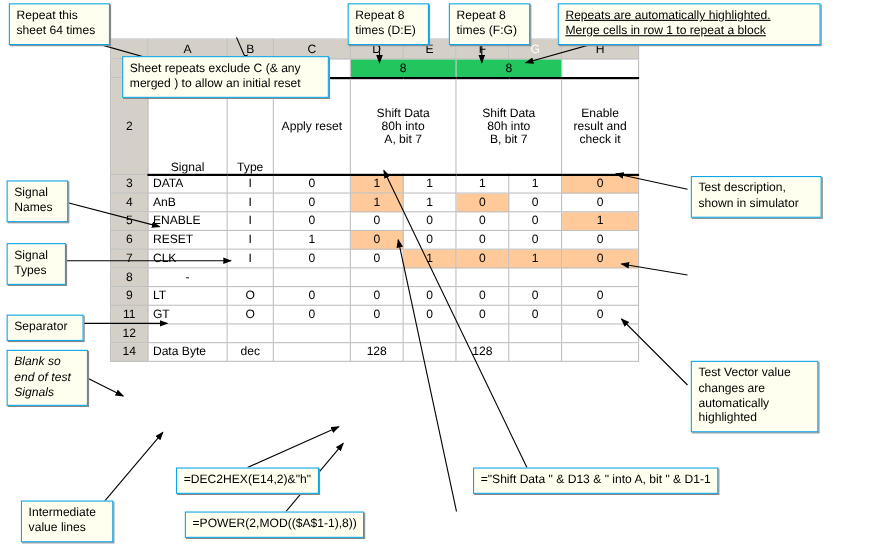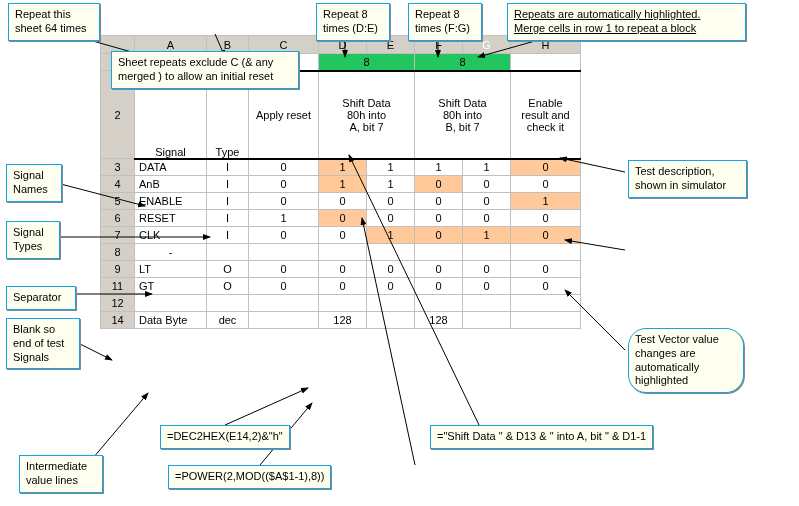--- a/index.html
+++ b/index.html
@@ -31,28 +31,28 @@
 times (D:E)</div>
 <div class="callout" style="left: 408px; top: 3px; width: 60px; white-space: pre-line;">Repeat 8
 times (F:G)</div>
 <div class="callout" style="left: 507px; top: 3px; width: 225px; white-space: pre-line; text-decoration: underline;">Repeats are automatically highlighted.
 Merge cells in row 1 to repeat a block</div>
 <div class="callout" style="left: 6px; top: 164px; width: 42px; white-space: pre-line;">Signal
 Names</div>
 <div class="callout" style="left: 6px; top: 221px; width: 40px; white-space: pre-line;">Signal
 Types</div>
 <div class="callout" style="left: 6px; top: 286px; width: 56px; white-space: pre-line;">Separator</div>
-<div class="callout" style="left: 6px; top: 318px; width: 60px; white-space: pre-line;">Blank so
+<div class="callout" style="left: 6px; top: 318px; width: 60px; white-space: pre-line; font-style: italic;">Blank so
 end of test
 Signals</div>
 <div class="callout" style="left: 628px; top: 160px; width: 105px; white-space: pre-line;">Test description,
 shown in simulator</div>
 <div class="callout" style="left: 19px; top: 455px; width: 70px; white-space: pre-line;">Intermediate
 value lines</div>
-<div class="callout" style="left: 628px; top: 328px; width: 102px; white-space: pre-line; border-radius: 18px;">Test Vector value
+<div class="callout" style="left: 628px; top: 328px; width: 102px; white-space: pre-line;">Test Vector value
 changes are
 automatically
 highlighted</div>
 
 <div class="callout" style="left: 160px; top: 425px; white-space: pre-line;">=DEC2HEX(E14,2)&amp;"h"</div>
 <div class="callout" style="left: 168px; top: 465px; white-space: pre-line;">=POWER(2,MOD(($A$1-1),8))</div>
 <div class="callout" style="left: 430px; top: 425px; white-space: pre-line;">="Shift Data " &amp; D13 &amp; " into A, bit " &amp; D1-1</div>
 
 <table class="sheet">
 <tbody>

